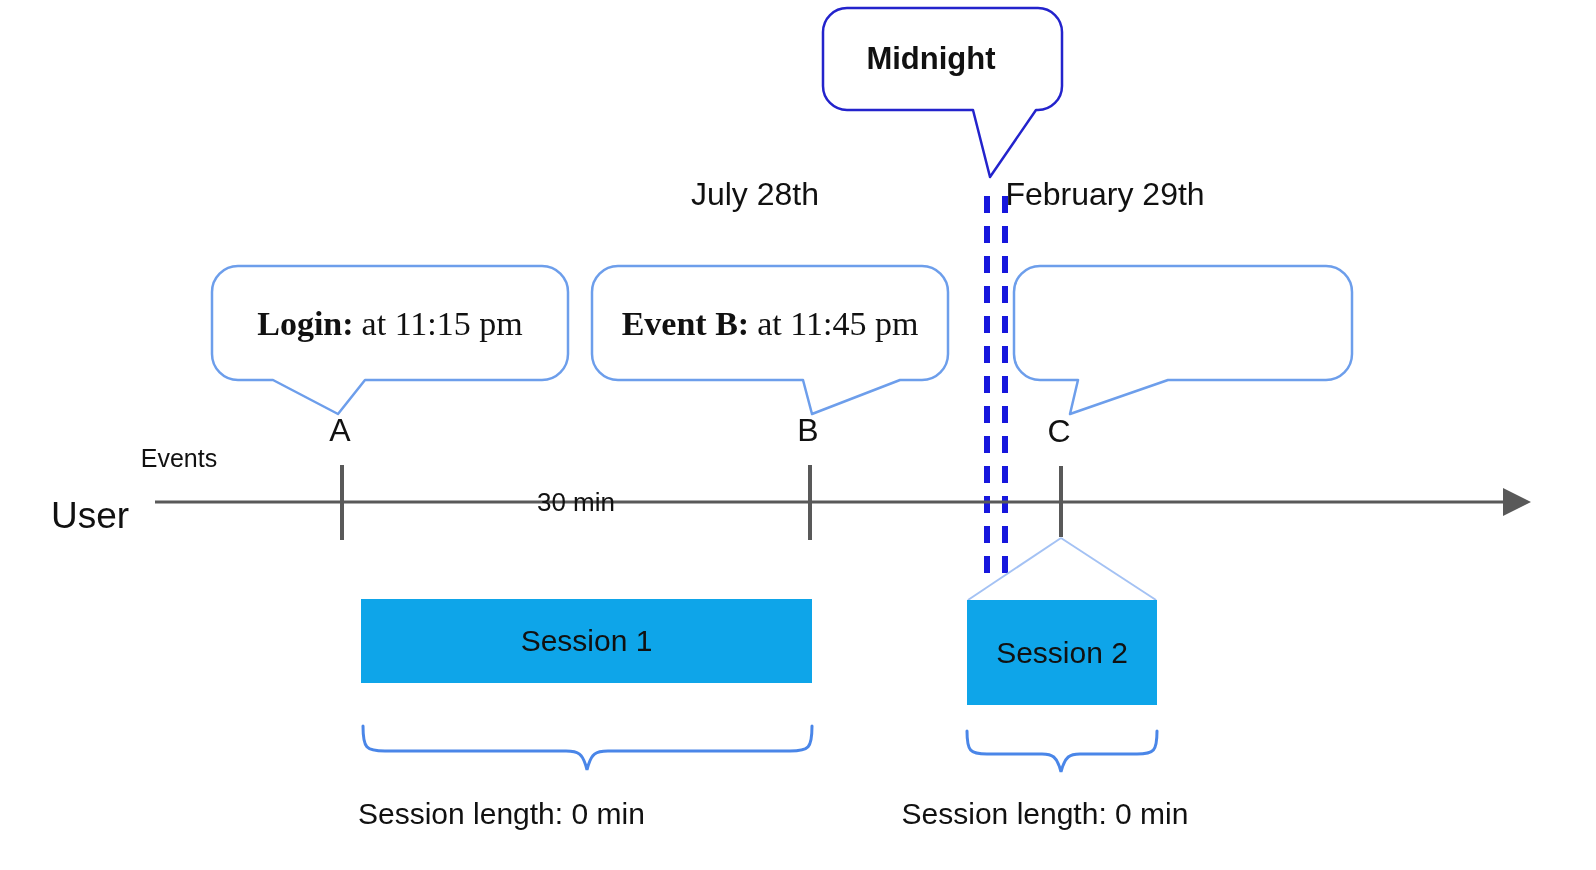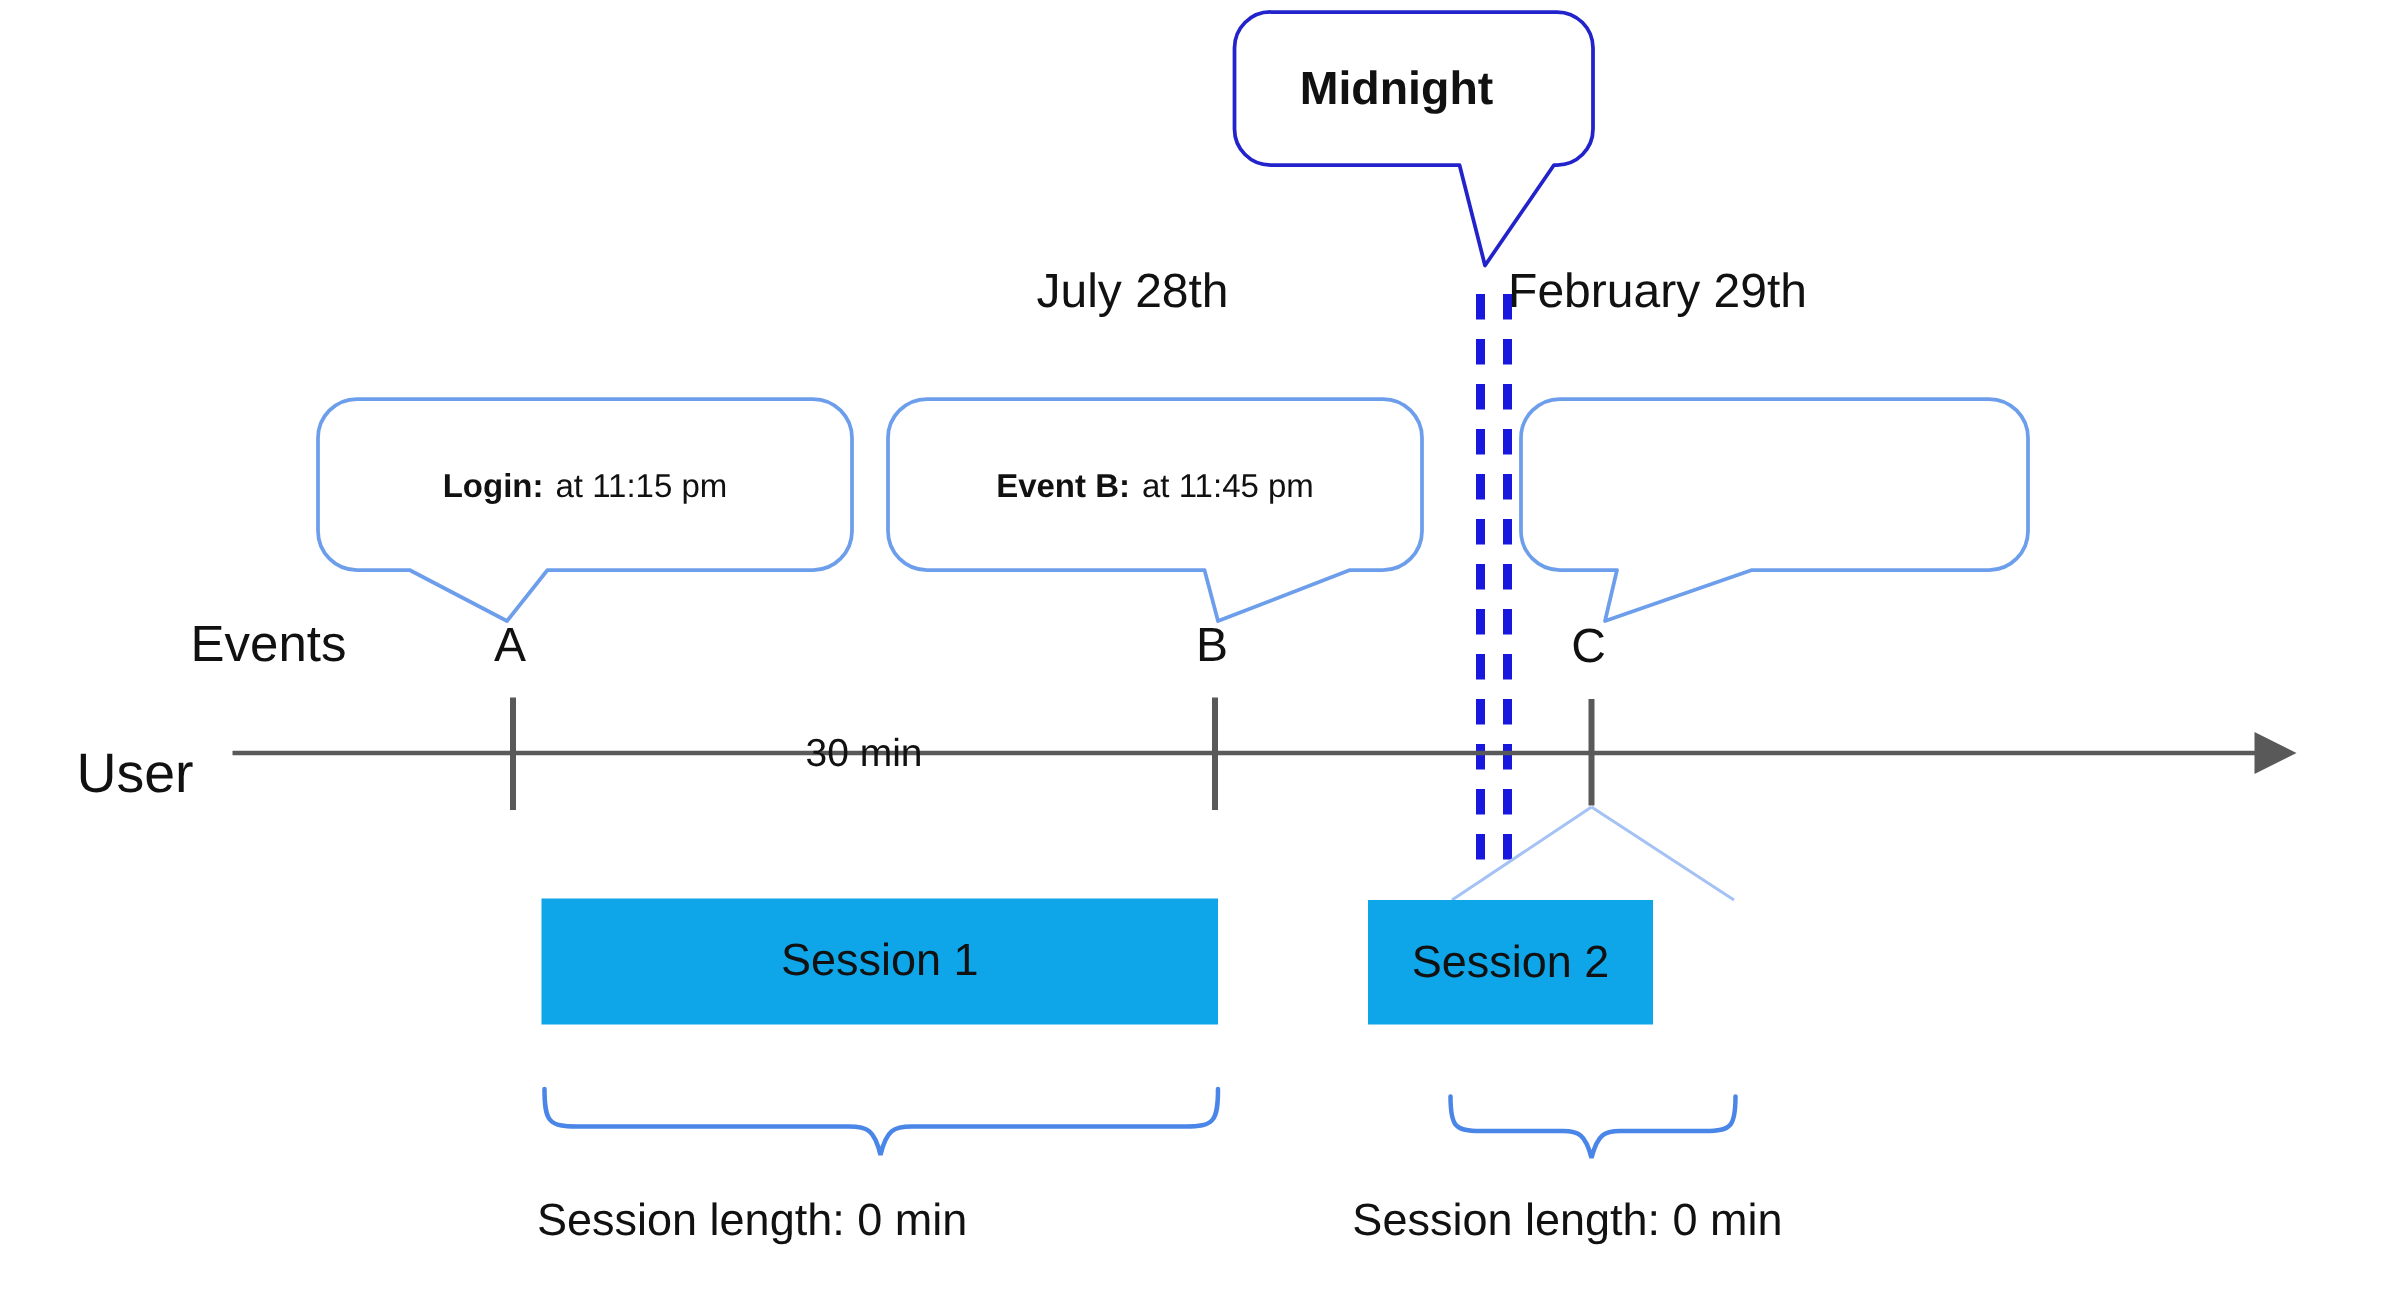--- a/index.html
+++ b/index.html
@@ -2,25 +2,25 @@
 <html><head>
 <meta charset="utf-8">
 <style>
   html,body { margin:0; padding:0; background:#ffffff; }
   .stage {
     position:relative; width:1596px; height:870px; overflow:hidden;
     font-family:"Liberation Sans", sans-serif; color:#111111; background:#ffffff;
   }
   .stage svg { position:absolute; inset:0; }
   .txt { position:absolute; white-space:nowrap; transform:translate(-50%,-50%); }
-  .bubble-text { font-size:22px; }
+  .bubble-text { font-size:34px;font-family:Liberation Serif, serif; }
   .bubble-text .bname { font-weight:bold; margin-right:8px; }
   .midnight-label { font-size:31px; font-weight:bold; }
   .date-label { font-size:32px;margin-top:16px; }
-  .events-label { font-size:34px; }
+  .events-label { font-size:25px;margin-top:28px; }
   .marker-label { font-size:32px; }
   .user-label { font-size:37px; }
   .interval-label { font-size:26px;margin-top:44px; }
   .session-box {
     position:absolute; background:#0ea5e9; display:flex;
     align-items:center; justify-content:center; font-size:30px;
   }
   .length-label { font-size:30px; }
   .length-left { transform:translate(0,-50%); }
 </style>
@@ -52,21 +52,21 @@
 
     <path d="M 1040 266 H 1326 A 26 26 0 0 1 1352 292 V 354 A 26 26 0 0 1 1326 380 H 1168 L 1070 414 L 1078 380 H 1040 A 26 26 0 0 1 1014 354 V 292 A 26 26 0 0 1 1040 266 Z" fill="#ffffff" stroke="#6d9eeb" stroke-width="2.5" stroke-linejoin="round"></path>
 
     <path d="M 363 726 C 363 748 366 751 385 751 L 566 751 C 578 751 583 753 587 770 C 591 753 596 751 608 751 L 790 751 C 809 751 812 748 812 726" fill="none" stroke="#4a86e8" stroke-width="3" stroke-linecap="round"></path>
     <path d="M 967 731 C 967 751 970 754 987 754 L 1042 754 C 1052 754 1057 756 1061 772 C 1065 756 1070 754 1080 754 L 1137 754 C 1154 754 1157 751 1157 731" fill="none" stroke="#4a86e8" stroke-width="3" stroke-linecap="round"></path>
   </svg>
 
   <div class="session-box" style="left:361px; top:599px; width:451px; height:84px;">
     <span>Session 1</span>
   </div>
-  <div class="session-box" style="left:912px; top:600px; width:190px; height:83px;">
+  <div class="session-box" style="left:967px; top:600px; width:190px; height:105px;">
     <span>Session 2</span>
   </div>
 
   <div class="txt midnight-label" style="left:931px; top:59px;">Midnight</div>
 
   <div class="txt bubble-text" style="left:390px; top:324px;">
     <span class="bname">Login:</span><span>at 11:15 pm</span>
   </div>
   <div class="txt bubble-text" style="left:770px; top:324px;">
     <span class="bname">Event B:</span><span>at 11:45 pm</span>

